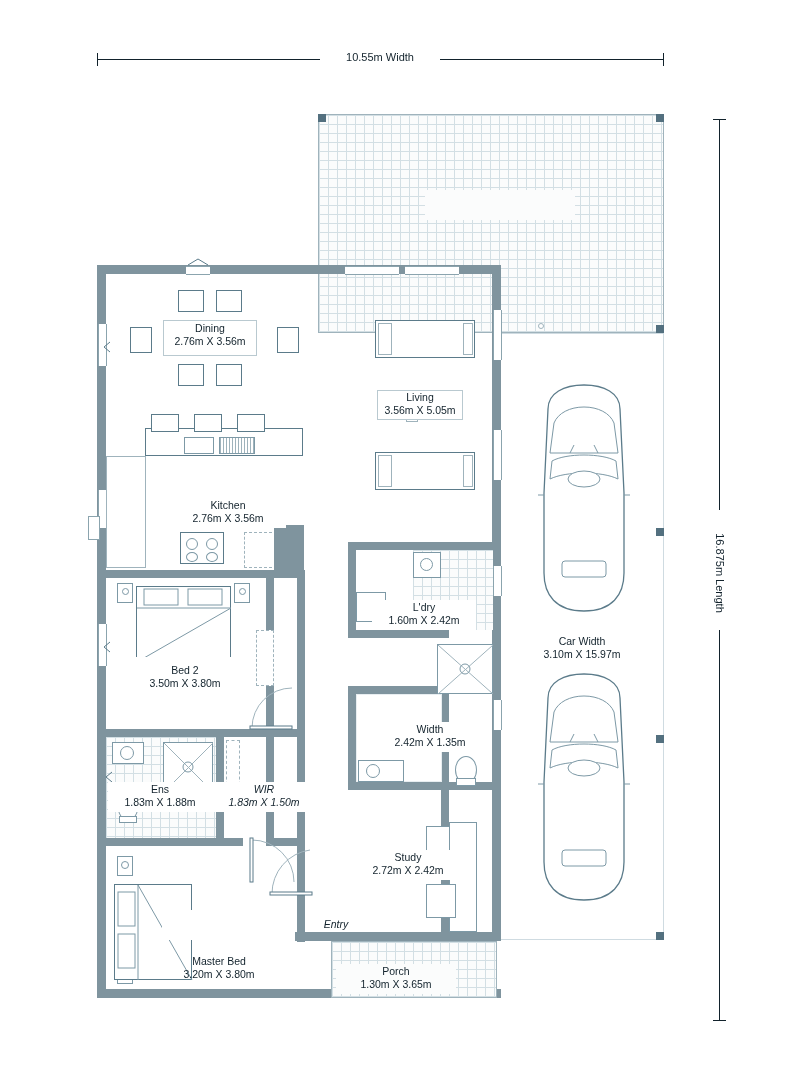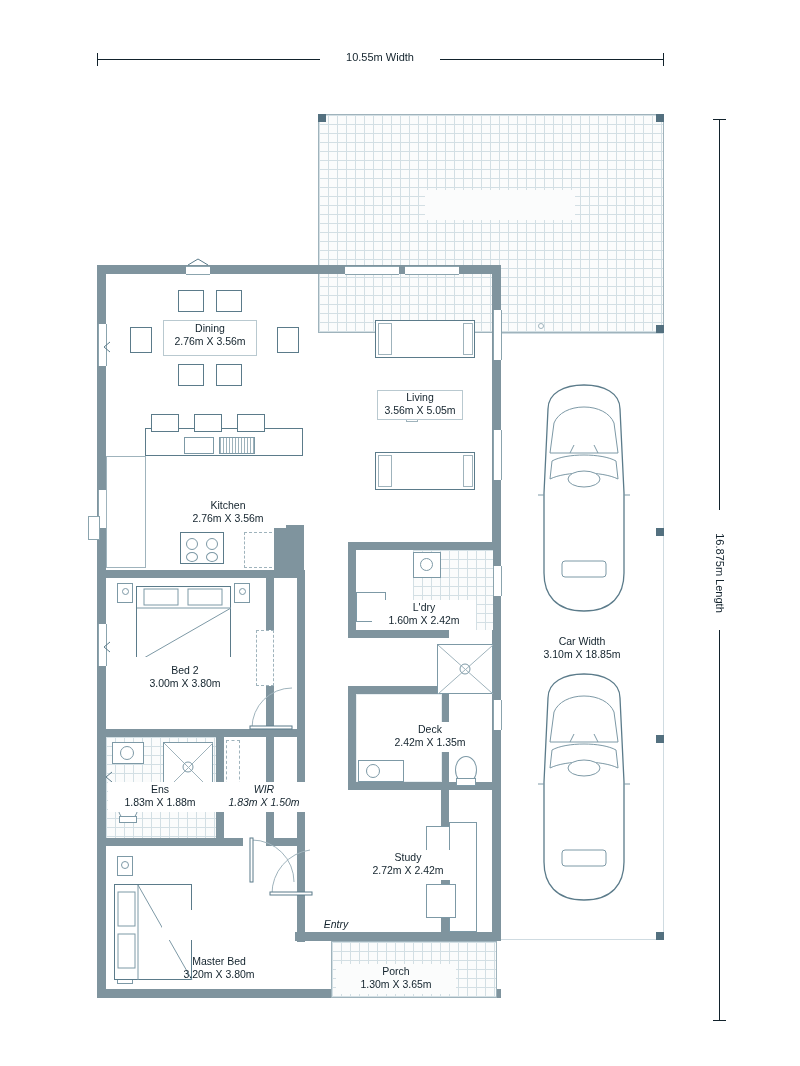--- a/index.html
+++ b/index.html
@@ -164,21 +164,21 @@
     <path d="M24,78 C38,70 74,70 88,78 L90,96 C74,88 38,88 22,96 Z" fill="#ffffff" stroke="#7d99a6" stroke-width="1"></path>
     <ellipse cx="56" cy="96" rx="16" ry="8" fill="#ffffff" stroke="#7d99a6" stroke-width="1"></ellipse>
     <rect x="34" y="178" width="44" height="16" rx="3" fill="#ffffff" stroke="#7d99a6" stroke-width="1"></rect>
     <path d="M46,62 l-4,8 M66,62 l4,8" stroke="#7d99a6" stroke-width="1" fill="none"></path>
     <path d="M16,112 l-6,0 M96,112 l6,0" stroke="#7d99a6" stroke-width="1"></path>
   </svg>
 
   <div style="position:absolute; left:512px; top:633px; width:140px; height:30px; background:#ffffff;"></div>
   <div class="room-label" style="left:512px; top:635px; width:140px;">
     <span class="nm">Car Width</span>
-    <span class="dm">3.10m X 18.85m</span>
+    <span class="dm">3.10m X 15.97m</span>
   </div>
 
   <div class="wall" style="left:97px; top:265px; width:404px; height:9px;"></div>
 
   <div class="wall" style="left:97px; top:265px; width:9px; height:733px;"></div>
 
   <div class="wall" style="left:492px; top:265px; width:9px; height:676px;"></div>
 
   <div class="wall" style="left:97px; top:989px; width:404px; height:9px;"></div>
   <div class="wall" style="left:295px; top:932px; width:206px; height:9px;"></div>
@@ -296,21 +296,21 @@
 
   <div class="fx" style="left:256px; top:630px; width:18px; height:56px; border-color:#9fb3bc; border-style:dashed;"></div>
 
   <svg style="position:absolute; left:250px; top:686px;" width="44" height="44">
     <path d="M2,42 A40,40 0 0 1 42,2" fill="none" stroke="#9fb3bc" stroke-width="1"></path>
     <rect x="0" y="40" width="42" height="3" fill="#ffffff" stroke="#5b7b8a" stroke-width="1"></rect>
   </svg>
   <div style="position:absolute; left:130px; top:657px; width:110px; height:30px; background:#ffffff;"></div>
   <div class="room-label" style="left:130px; top:664px; width:110px;">
     <span class="nm">Bed 2</span>
-    <span class="dm">3.00m X 3.80m</span>
+    <span class="dm">3.50m X 3.80m</span>
   </div>
 
   <div class="tiled tiled-small" style="left:413px; top:550px; width:80px; height:80px; border:none;"></div>
   <div class="fx" style="left:413px; top:552px; width:28px; height:26px; border-color:#7d99a6;"></div>
   <div class="fx-round" style="left:420px; top:558px; width:13px; height:13px; border-color:#7d99a6;"></div>
   <div class="fx" style="left:356px; top:592px; width:30px; height:30px; border-color:#7d99a6;"></div>
   <div style="position:absolute; left:372px; top:600px; width:104px; height:30px; background:#ffffff;"></div>
   <div class="room-label" style="left:372px; top:601px; width:104px;">
     <span class="nm">L'dry</span>
     <span class="dm">1.60m X 2.42m</span>
@@ -322,21 +322,21 @@
     <circle cx="28" cy="25" r="5" fill="none" stroke="#7d99a6" stroke-width="1"></circle>
   </svg>
 
   <div class="fx" style="left:356px; top:694px; width:86px; height:88px; border-color:#e8eef1;"></div>
   <div class="fx" style="left:358px; top:760px; width:46px; height:22px; border-color:#7d99a6;"></div>
   <div class="fx-round" style="left:366px; top:764px; width:14px; height:14px; border-color:#7d99a6;"></div>
   <div class="fx-round" style="left:455px; top:756px; width:22px; height:28px; border-color:#7d99a6;"></div>
   <div class="fx" style="left:456px; top:778px; width:20px; height:8px; border-color:#7d99a6;"></div>
   <div style="position:absolute; left:378px; top:722px; width:104px; height:30px; background:#ffffff;"></div>
   <div class="room-label" style="left:378px; top:723px; width:104px;">
-    <span class="nm">Deck</span>
+    <span class="nm">Width</span>
     <span class="dm">2.42m X 1.35m</span>
   </div>
 
   <div class="tiled tiled-small" style="left:106px; top:737px; width:110px; height:101px; border:none;"></div>
   <div class="fx" style="left:112px; top:742px; width:32px; height:22px; border-color:#7d99a6;"></div>
   <div class="fx-round" style="left:120px; top:746px; width:14px; height:14px; border-color:#7d99a6;"></div>
   <div class="fx" style="left:163px; top:742px; width:50px; height:50px; border-color:#7d99a6;"></div>
   <svg style="position:absolute; left:163px; top:742px;" width="51" height="51">
     <path d="M1,1 L50,50 M50,1 L1,50" fill="none" stroke="#9fb3bc" stroke-width="1"></path>
     <circle cx="25" cy="25" r="5" fill="none" stroke="#7d99a6" stroke-width="1"></circle>

